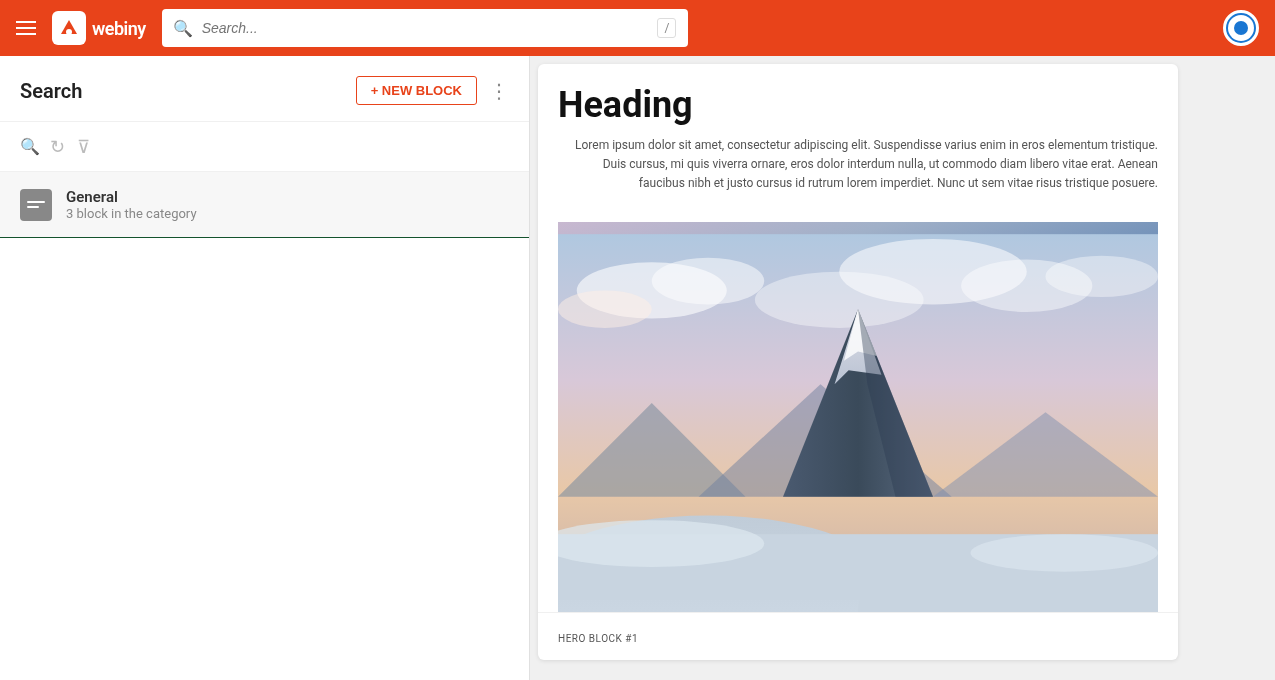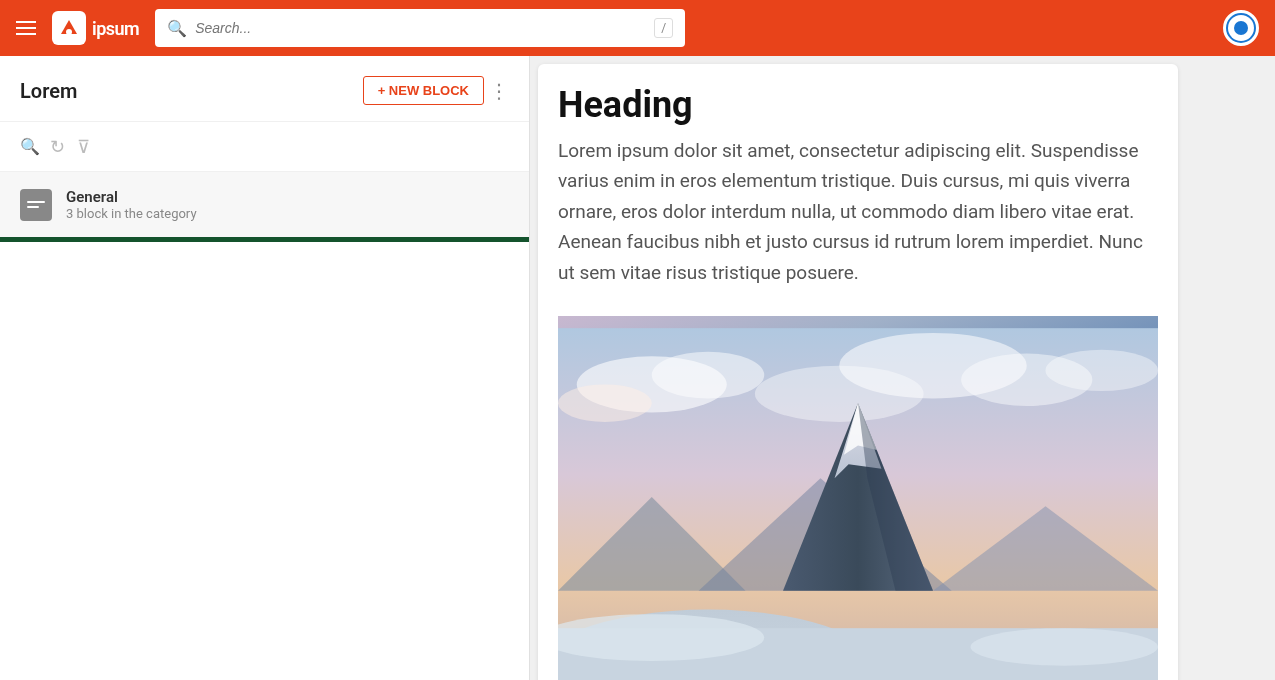--- a/index.html
+++ b/index.html
@@ -137,21 +137,21 @@
       border-bottom: 1px solid #f0f0f0;
     }
     .sidebar-title {
       font-size: 20px;
       font-weight: 600;
       color: #222;
     }
     .sidebar-actions {
       display: flex;
       align-items: center;
-      gap: 5px;
+      gap: 12px;
     }
     .new-block-btn {
       border: 1.5px solid #E8431A;
       background: transparent;
       color: #E8431A;
       padding: 6px 14px;
       border-radius: 3px;
       font-size: 13px;
       font-weight: 600;
       cursor: pointer;
@@ -199,21 +199,21 @@
       flex: 1;
       overflow-y: auto;
     }
     .category-item {
       display: flex;
       align-items: center;
       padding: 16px 20px;
       gap: 14px;
       cursor: pointer;
       background: #f7f7f7;
-      border-bottom: 5px solid #14532d;
+      border-bottom: 1px solid #14532d;
     }
     .category-icon-box {
       width: 32px;
       height: 32px;
       background: #888;
       border-radius: 4px;
       display: flex;
       align-items: center;
       justify-content: center;
       flex-shrink: 0;
@@ -263,24 +263,25 @@
     .block-preview {
       padding: 20px 20px 0 20px;
     }
     .block-heading {
       font-size: 36px;
       font-weight: 700;
       color: #111;
       margin-bottom: 10px;
     }
     .block-text {
-      font-size: 19px;
+      font-size: 12px;
       color: #555;
       line-height: 1.6;
       margin-bottom: 28px;
+      text-align: right;
     }
     .block-image {
       width: 100%;
       height: 390px;
       background: linear-gradient(160deg, #c8b8d0 0%, #a0b0c8 20%, #7090b8 40%, #506080 60%, #c8d0e0 80%, #d8c8b0 100%);
       position: relative;
       overflow: hidden;
     }
     
     .mountain-scene {
@@ -308,40 +309,40 @@
       <span></span>
       <span></span>
   </div>
   <div class="nav-logo">
     <div class="logo-icon">
       <svg width="24" height="24" viewBox="0 0 24 24" fill="none">
         <polygon points="12,4 20,18 4,18" fill="#E8431A"></polygon>
         <circle cx="12" cy="16" r="3" fill="white"></circle>
       </svg>
     </div>
-    <span class="logo-text">ipsum</span>
+    <span class="logo-text">webiny</span>
   </div>
   <div class="search-bar">
     <span class="search-icon-nav">🔍</span>
     <input class="search-input" type="text" placeholder="Search..." style="">
     <span class="search-shortcut">/</span>
   </div>
   <div class="nav-spacer"></div>
   <div class="nav-avatar">
     <div class="nav-avatar-inner">
       <div class="nav-avatar-dot"></div>
     </div>
   </div>
 </nav>
 
 <div class="layout">
 
   <aside class="sidebar">
     <div class="sidebar-header">
-      <h1 class="sidebar-title">Lorem</h1>
+      <h1 class="sidebar-title">Search</h1>
       <div class="sidebar-actions">
         <button class="new-block-btn">+ NEW BLOCK</button>
         <span class="more-icon">⋮</span>
       </div>
     </div>
     <div class="category-search">
       <span class="category-search-icon">🔍</span>
       <div class="category-actions">
         <span class="refresh-icon">↻</span>
         <span class="filter-icon">⊽</span>

